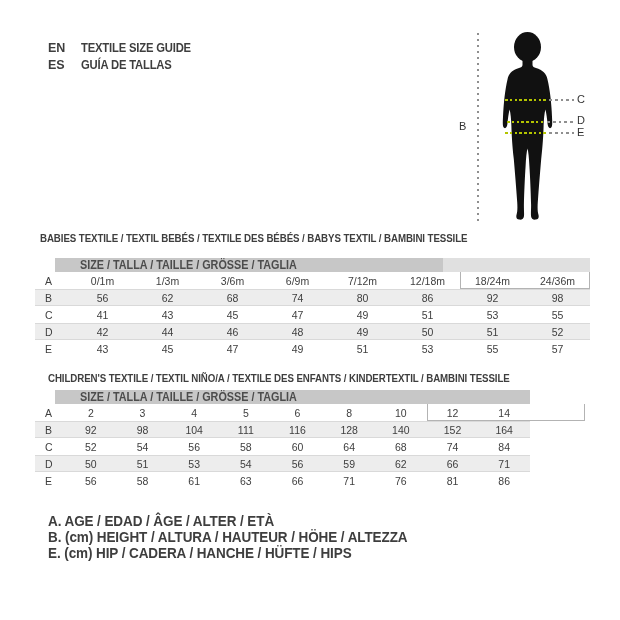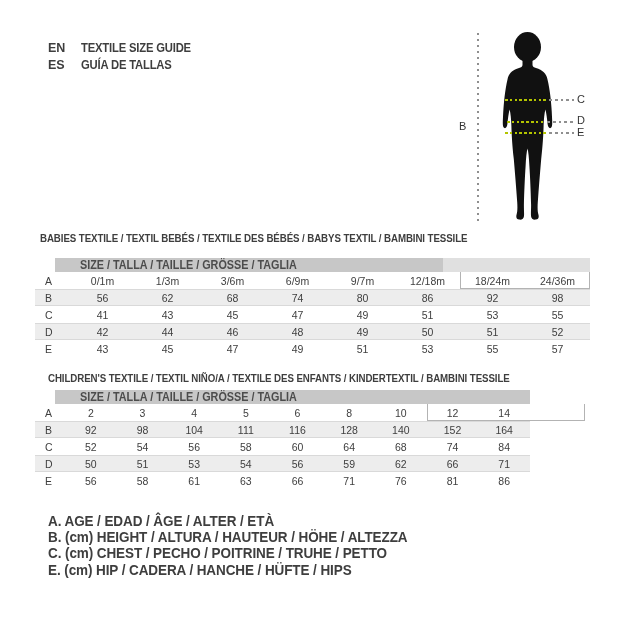--- a/index.html
+++ b/index.html
@@ -100,21 +100,21 @@
       <span class="cond">SIZE / TALLA / TAILLE / GRÖSSE / TAGLIA</span>
     </div>
     <div class="band-highlight" style="left:408px; width:147px;"></div>
     <div class="rows">
         <div class="trow" style="grid-template-columns: 35px repeat(8, 1fr);">
           <div class="cell rlabel">A</div>
           <div class="cell">0/1m</div>
           <div class="cell">1/3m</div>
           <div class="cell">3/6m</div>
           <div class="cell">6/9m</div>
-          <div class="cell">9/7m</div>
+          <div class="cell">7/12m</div>
           <div class="cell">12/18m</div>
           <div class="cell">18/24m</div>
           <div class="cell">24/36m</div>
         </div>
         <div class="trow stripe" style="grid-template-columns: 35px repeat(8, 1fr);">
           <div class="cell rlabel">B</div>
           <div class="cell">56</div>
           <div class="cell">62</div>
           <div class="cell">68</div>
           <div class="cell">74</div>
@@ -228,17 +228,16 @@
           <div class="cell">81</div>
           <div class="cell">86</div>
         </div>
       </div>
     <div class="sel-box" style="left:392px; width:158px;"></div>
   </div>
 
   <div class="abs legend-block">
       <div class="legend-row"><span class="cond">A. AGE / EDAD / ÂGE / ALTER / ETÀ</span></div>
       <div class="legend-row"><span class="cond">B. (cm) HEIGHT / ALTURA / HAUTEUR / HÖHE / ALTEZZA</span></div>
-      <div class="legend-row"><span class="cond">C. (cm) CHEST / PECHO / POITRINE / TRUHE / PETTO</span></div>
       <div class="legend-row"><span class="cond">E. (cm) HIP / CADERA / HANCHE / HÜFTE / HIPS</span></div>
     </div>
 
 </div>
 
 </body></html>

